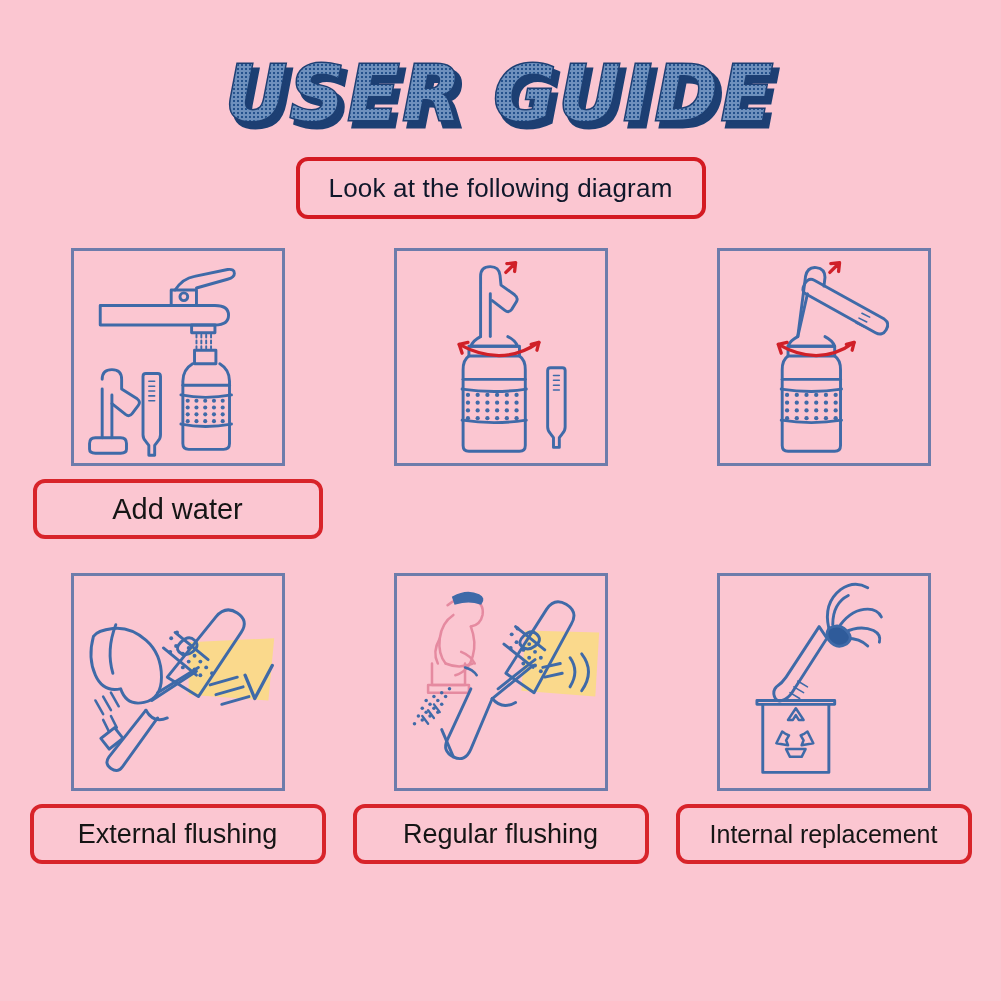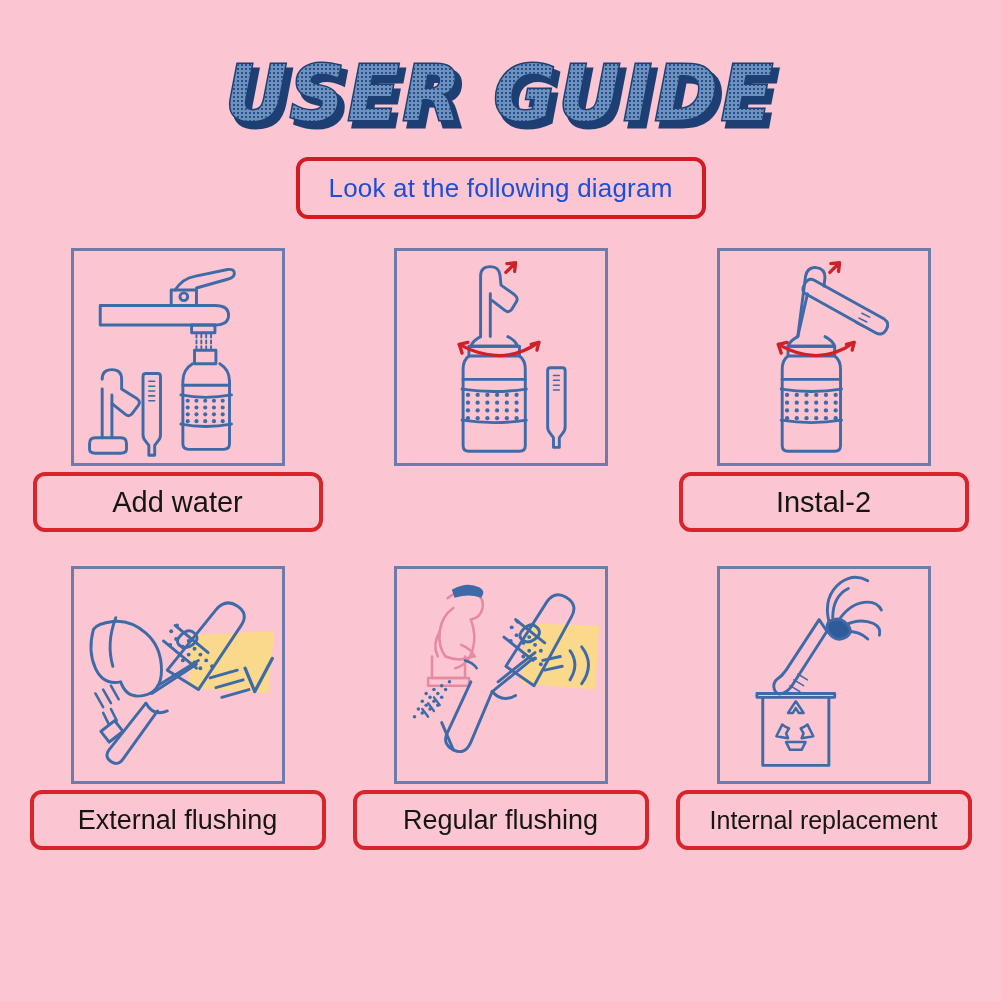--- a/index.html
+++ b/index.html
@@ -52,21 +52,21 @@
   .subtitle-wrap{
     position:absolute;left:0;top:157px;width:1001px;
     display:flex;justify-content:center;
   }
   .subtitle{
     box-sizing:border-box;
     width:410px;height:62px;
     border:4px solid #d41a22;
     border-radius:12px;
     display:flex;align-items:center;justify-content:center;
-    color:#1d4ed8;
+    color:#0f172a;
     font-size:26px;
     letter-spacing:.2px;
   }
 
   
   .grid{
     position:absolute;left:16px;top:248px;
     width:969px;
     display:grid;
     grid-template-columns:repeat(3,323px);
@@ -79,21 +79,21 @@
     box-sizing:border-box;
     width:214px;height:218px;
     border:3px solid #6d7cab;
     background:transparent;
     position:relative;
   }
   .panel svg{display:block;width:100%;height:100%;}
 
   .label{
     box-sizing:border-box;
-    margin-top:6px;
+    margin-top:13px;
     width:290px;height:60px;
     border:4px solid #d8242a;
     border-radius:12px;
     display:flex;align-items:center;justify-content:center;
     color:#151515;
     font-size:29px;
     white-space:nowrap;
   }
   .label.wide{width:296px;font-size:27px;}
   .label.xwide{width:296px;font-size:25px;}
@@ -283,21 +283,20 @@
               <circle cx="119" cy="164" r="2.2"></circle>
             <circle cx="69" cy="172" r="2.2"></circle>
               <circle cx="79" cy="172" r="2.2"></circle>
               <circle cx="89" cy="172" r="2.2"></circle>
               <circle cx="99" cy="172" r="2.2"></circle>
               <circle cx="109" cy="172" r="2.2"></circle>
               <circle cx="119" cy="172" r="2.2"></circle>
           </g>
         </svg>
       </div>
-      <div class="label">Instal-2</div>
     </div>
 
     <div class="cell">
       <div class="panel">
         <svg viewBox="0 0 214 218">
 
           <path d="M118 68 l88 -4 l-6 64 l-82 -6 z" fill="#fad98c" stroke="none"></path>
           <g fill="none" stroke="#3f6aa8" stroke-width="3" stroke-linejoin="round" stroke-linecap="round">
 
             <path d="M20 62 q-6 22 2 40 q8 18 26 14 q6 18 24 14 q18 -4 18 -26 q0 -24 -16 -38 q-16 -14 -34 -12 q-16 2 -20 8 z"></path>

